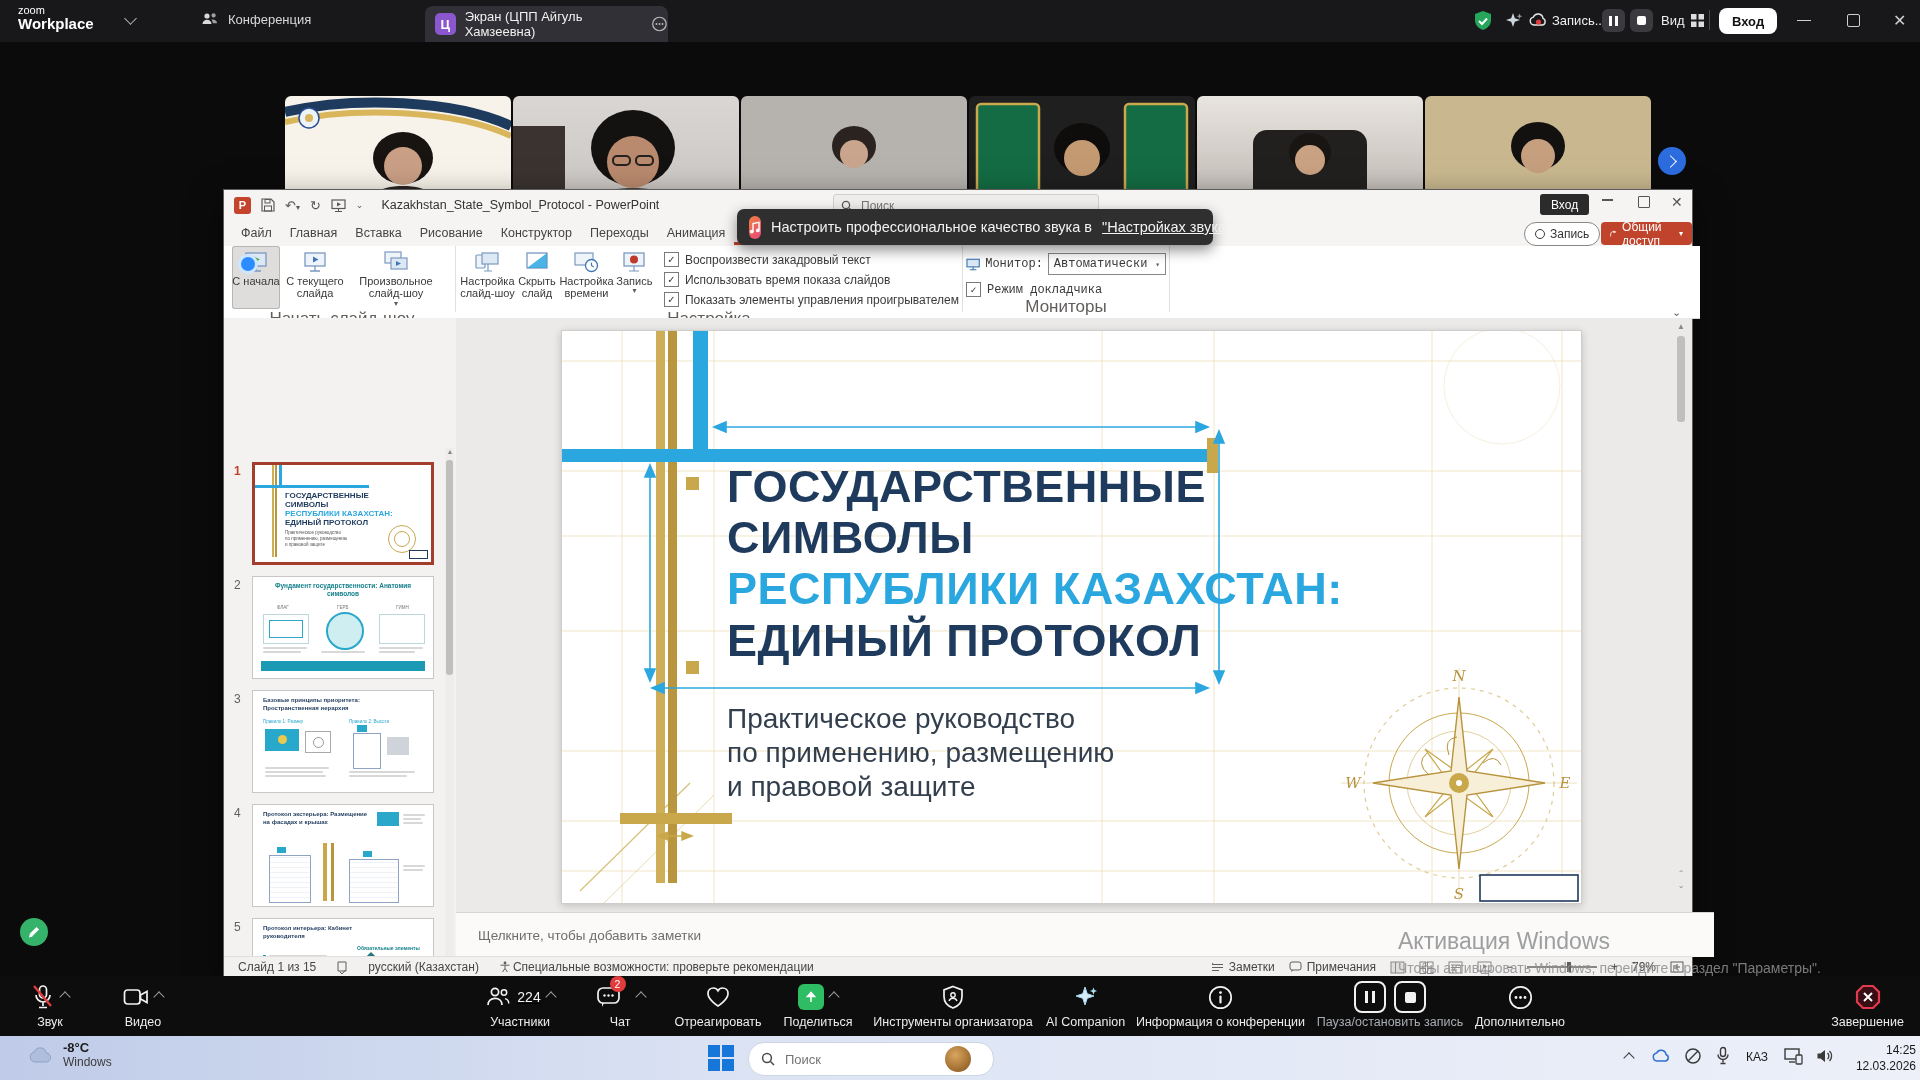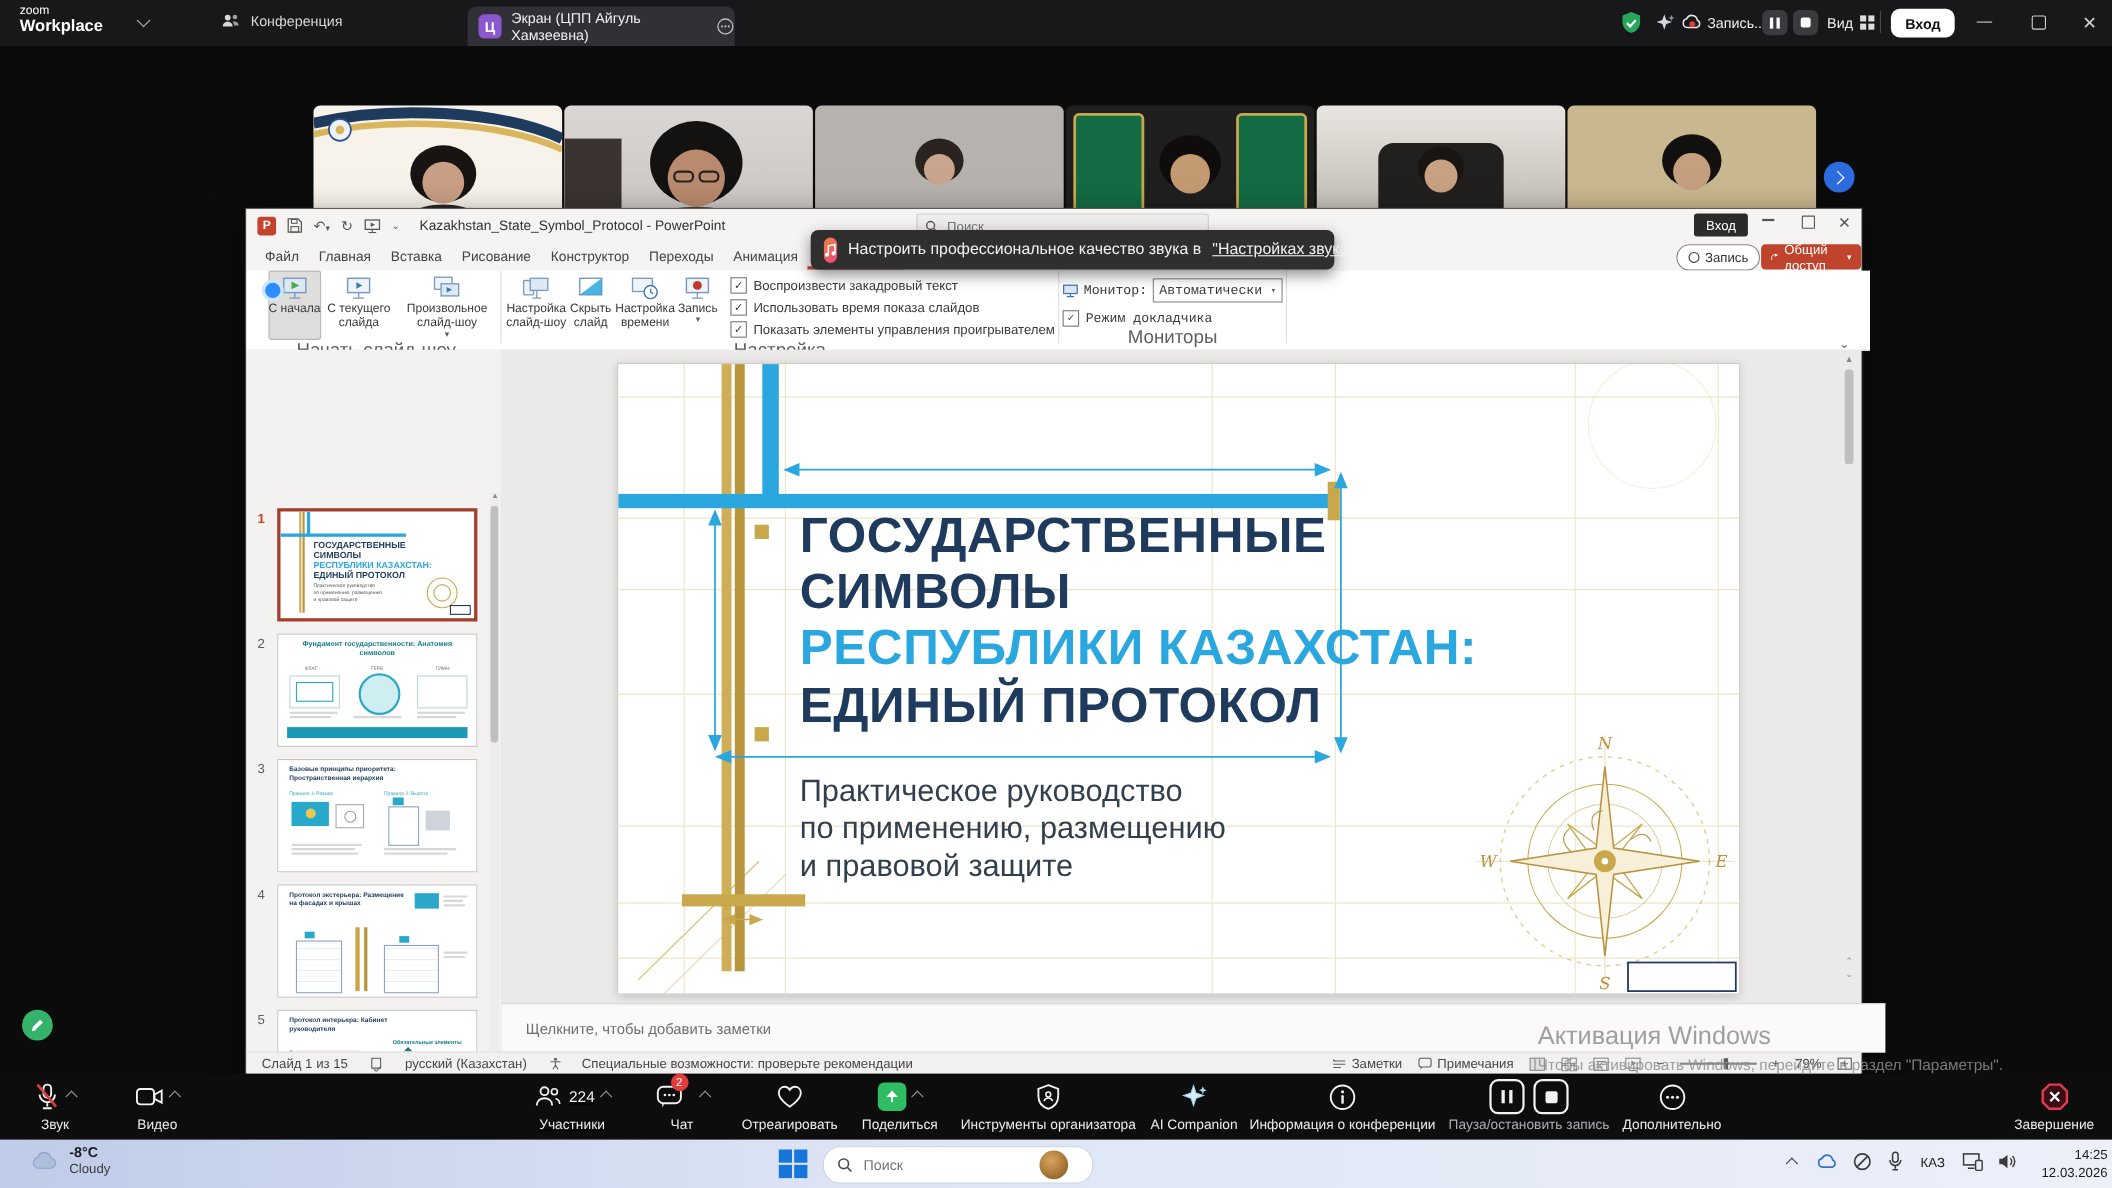--- a/index.html
+++ b/index.html
@@ -281,21 +281,21 @@
             <path d="M4 0.8h6v5" fill="none" stroke="#fff" stroke-width="0"></path>
             <path d="M5.5 0.8L10 3l-4.5 2.2z" fill="#fff"></path>
           </svg>
         <span>Общий доступ</span>
         <span style="font-size:8px;">▾</span>
       </div>
     </div>
 
     <div class="abs flex" style="left:0;top:56px;width:1468px;height:72px;background:#fff;border-bottom:1px solid #d8d5d3;align-items:stretch;padding-left:8px;">
       <div class="rgrp" style="width:220px;">
-        <div class="flex" style="align-items:flex-end;margin-left:12px;">
+        <div class="flex" style="align-items:flex-end;">
           <div class="rbtn sel" style="width:48px;">
             <svg width="26" height="26" viewBox="0 0 26 26">
                 <rect x="3" y="4" width="20" height="13" fill="#dce9f5" stroke="#7a99c0" stroke-width="1.3"></rect>
                 <path d="M10 7l7 3.5-7 3.5z" fill="#55a64b"></path>
                 <path d="M8 22h10M13 17v5" stroke="#7a99c0" stroke-width="1.3"></path>
               </svg>
             <span>С начала</span>
           </div>
           <div class="rbtn" style="width:70px;">
             <svg width="26" height="26" viewBox="0 0 26 26">
@@ -576,21 +576,21 @@
     </div>
 
     <div class="abs flex" style="left:0;top:766px;width:1468px;height:20px;background:#f3f1f0;border-top:1px solid #e1dfdd;justify-content:space-between;">
       <div class="flex" style="gap:20px;padding-left:14px;">
         <span class="statusTxt">Слайд 1 из 15</span>
         <svg width="12" height="13" viewBox="0 0 12 13">
             <path d="M2 1h8v9H2z" fill="none" stroke="#605e5c"></path>
             <path d="M4 11l2 2 3.5-4" stroke="#605e5c" fill="none"></path>
           </svg>
         <span class="statusTxt">русский (Казахстан)</span>
-        <span class="flex" style="gap:18px;">
+        <span class="flex" style="gap:2px;">
           <svg width="12" height="12" viewBox="0 0 12 12">
               <circle cx="6" cy="2" r="1.4" fill="#605e5c"></circle>
               <path d="M1.5 4.2h9M6 4.2v3.2M6 7.4L3.6 11M6 7.4L8.4 11" stroke="#605e5c" fill="none"></path>
             </svg>
           <span class="statusTxt">Специальные возможности: проверьте рекомендации</span>
         </span>
       </div>
       <div class="flex" style="gap:14px;padding-right:8px;">
         <span class="flex" style="gap:5px;">
           <svg width="13" height="11" viewBox="0 0 13 11">
@@ -794,21 +794,21 @@
     </div>
   </div>
 
   <div id="taskbar">
     <div class="abs flex" style="left:28px;top:4px;gap:9px;">
       <svg width="26" height="20" viewBox="0 0 26 20">
           <path d="M7 17a5 5 0 01-.7-9.9A6.2 6.2 0 0118.3 8 4.4 4.4 0 0117.8 17z" fill="#aebedb" stroke="#8fa3c9"></path>
         </svg>
       <div>
         <div style="font-size:13px;font-weight:700;color:#1b1b1b;line-height:15px;">-8°C</div>
-        <div style="font-size:12px;color:#3c3c3c;line-height:14px;">Cloudy</div>
+        <div style="font-size:12px;color:#3c3c3c;line-height:14px;">Windows</div>
       </div>
     </div>
     <div class="abs" style="left:708px;top:1049px;"></div>
     <div class="abs" style="left:708px;top:9px;width:26px;height:26px;display:grid;grid-template-columns:12px 12px;grid-template-rows:12px 12px;gap:2px;">
       <span style="background:#1676d9;"></span>
         <span style="background:#1676d9;"></span>
         <span style="background:#1676d9;"></span>
         <span style="background:#1676d9;"></span>
     </div>
     <div class="abs flex" style="left:748px;top:6px;width:228px;height:32px;background:#fff;border:1px solid #cdd4e4;border-radius:16px;padding:0 4px 0 12px;gap:8px;">

